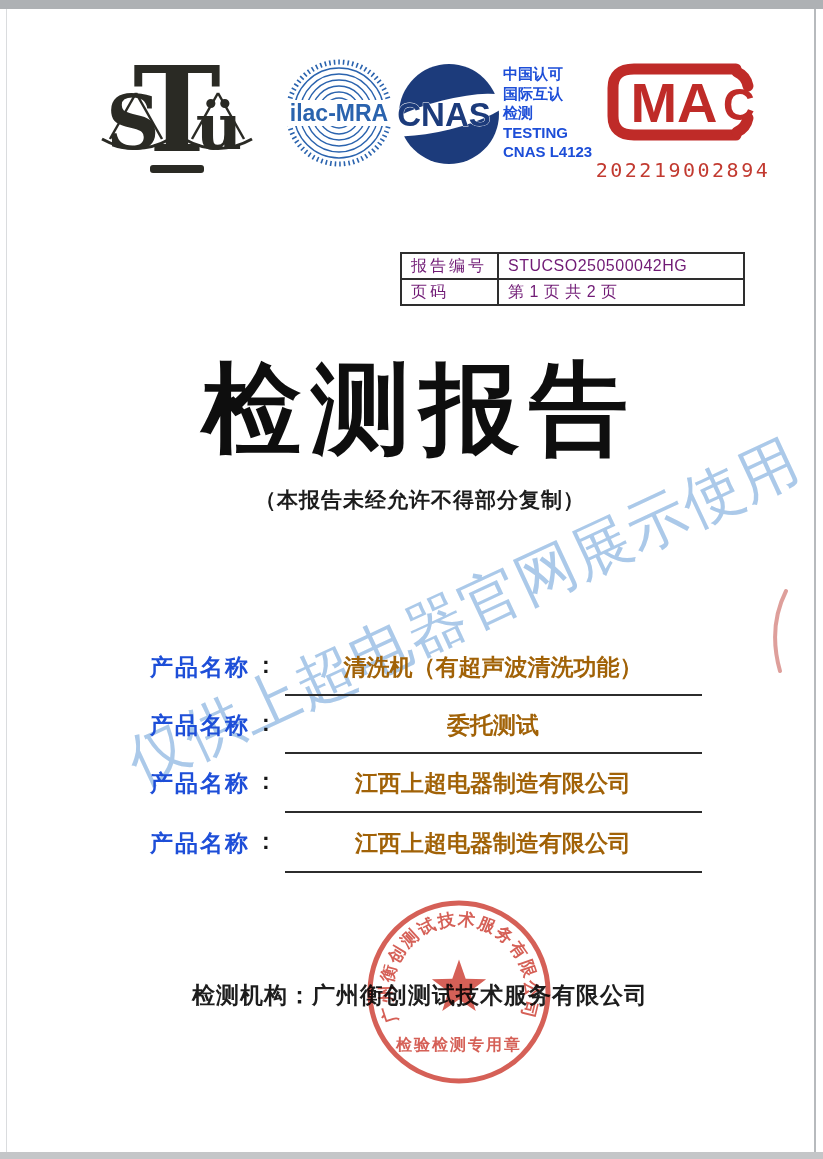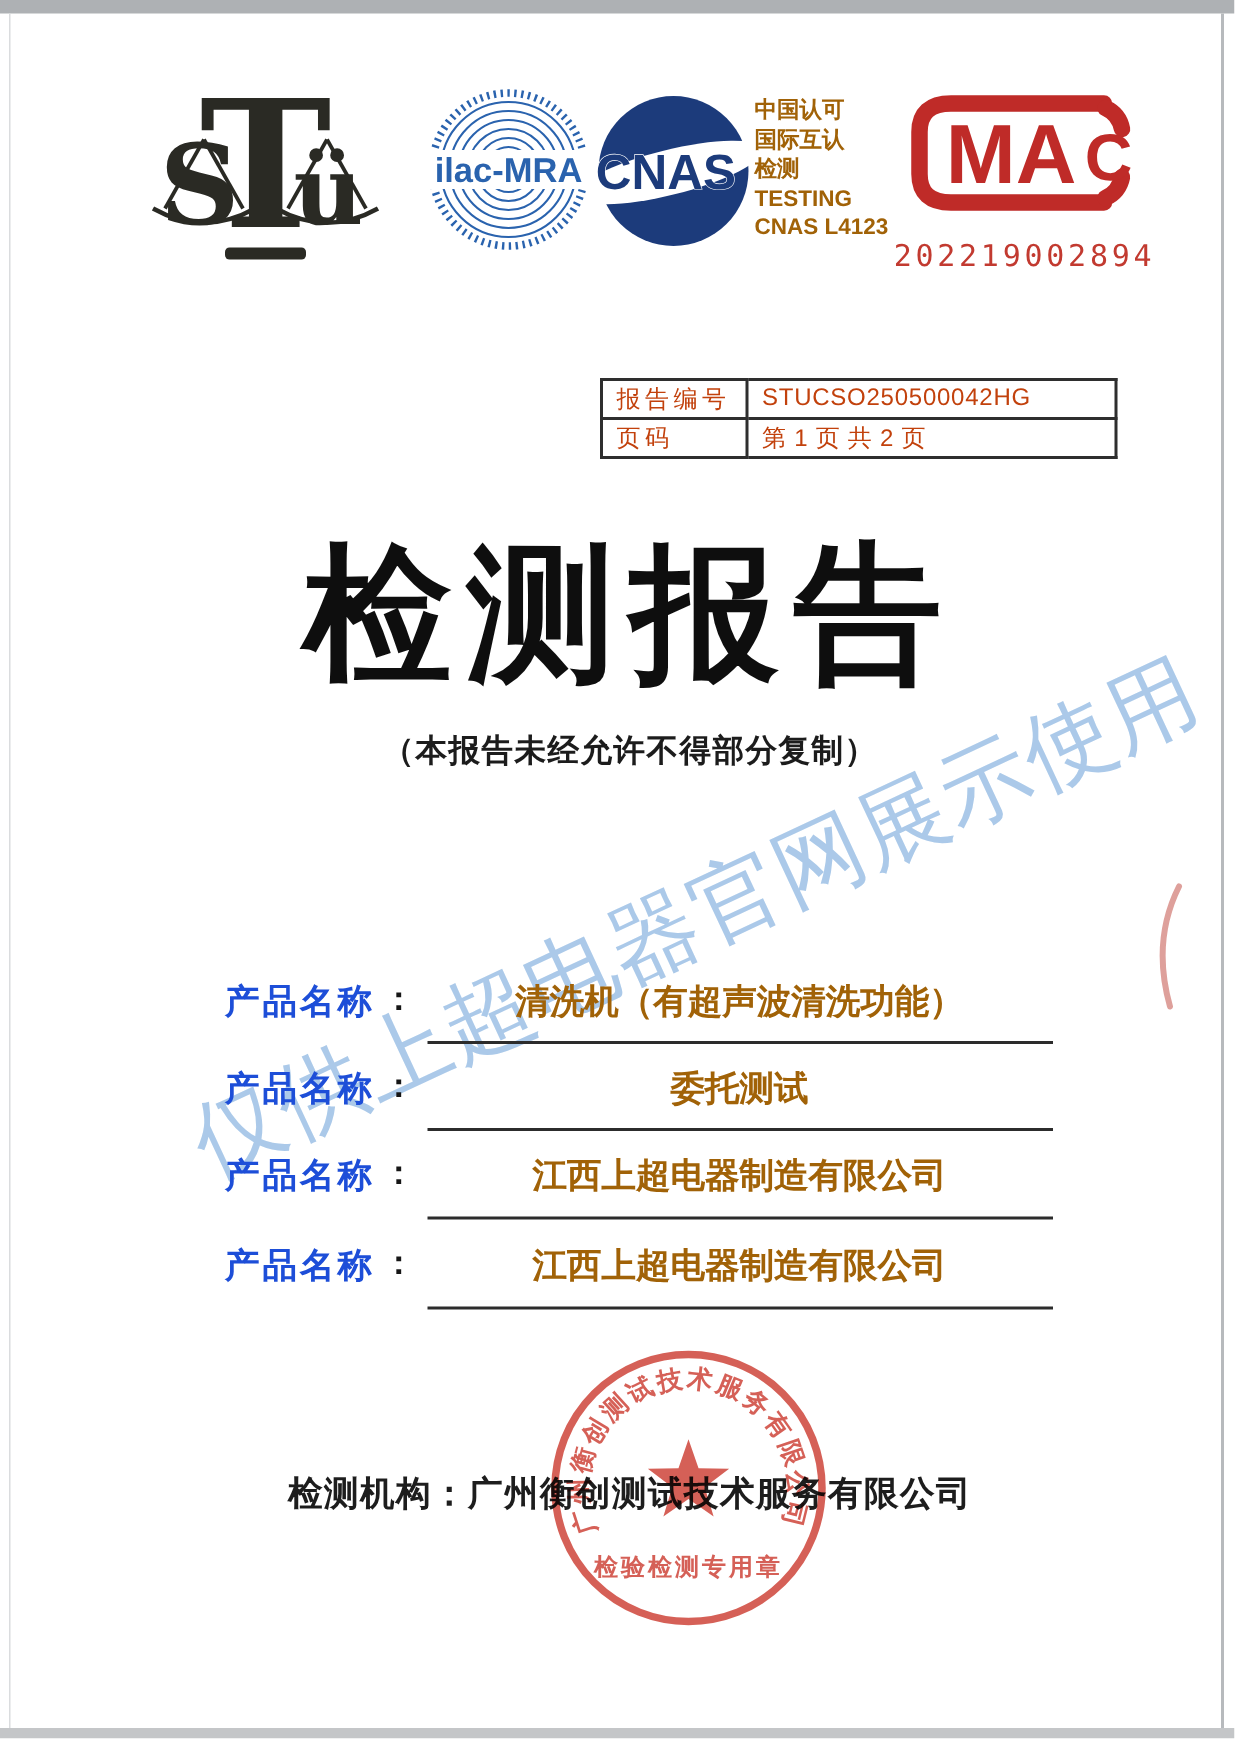--- a/index.html
+++ b/index.html
@@ -18,30 +18,30 @@
   .scan-top    { left:0; top:0; width:823px; height:9px;  background:#aeb1b4; }
   .scan-bottom { left:0; top:1152px; width:823px; height:7px; background:#c4c6c8; }
   .scan-right  { left:814px; top:9px; width:2px; height:1143px; background:#b7babd; }
   .scan-left   { left:6px; top:9px; width:1px; height:1143px; background:#dadcde; }
 
   
   .stu-logo  { left:78px;  top:46px; }
   .ilac-logo { left:283px; top:57px; }
   .cnas-logo { left:392px; top:60px; }
   .cnas-text { left:503px; top:64px; width:120px; }
-  .cnas-text div { font-size:15px; font-weight:700; line-height:19.5px; color:#a16207;
+  .cnas-text div { font-size:15px; font-weight:700; line-height:19.5px; color:#1d4ed8;
                    font-family:"Liberation Sans", sans-serif; white-space:nowrap; }
   .cma-logo  { left:600px; top:56px; }
   .cma-number{ left:594px; top:158px; width:178px; text-align:center;
                color:#c23a30; font-size:20px; font-weight:500; letter-spacing:2.5px;
                font-family:"DejaVu Sans Mono", monospace; }
 
   
   .info-table { left:400px; top:252px; width:345px; border-collapse:collapse; }
-  .info-table td { border:2px solid #2e2e2e; height:26px; font-size:16px; color:#c2410c;
+  .info-table td { border:2px solid #2e2e2e; height:26px; font-size:16px; color:#701a75;
                    padding:0 0 0 9px; vertical-align:middle; white-space:nowrap; }
   .info-table td.lbl { width:97px; letter-spacing:3px; font-weight:500; }
   .info-table td.val { font-weight:500; letter-spacing:0.5px; }
 
   
   .doc-title { left:0; top:344px; width:840px; text-align:center;
                font-size:99px; font-weight:900; letter-spacing:10px;
                color:#0e0e0e; font-family:"Liberation Sans", sans-serif; }
   .doc-subtitle { left:0; top:486px; width:840px; text-align:center;
                   font-size:21px; font-weight:700; color:#1c1c1c; letter-spacing:1px; }

